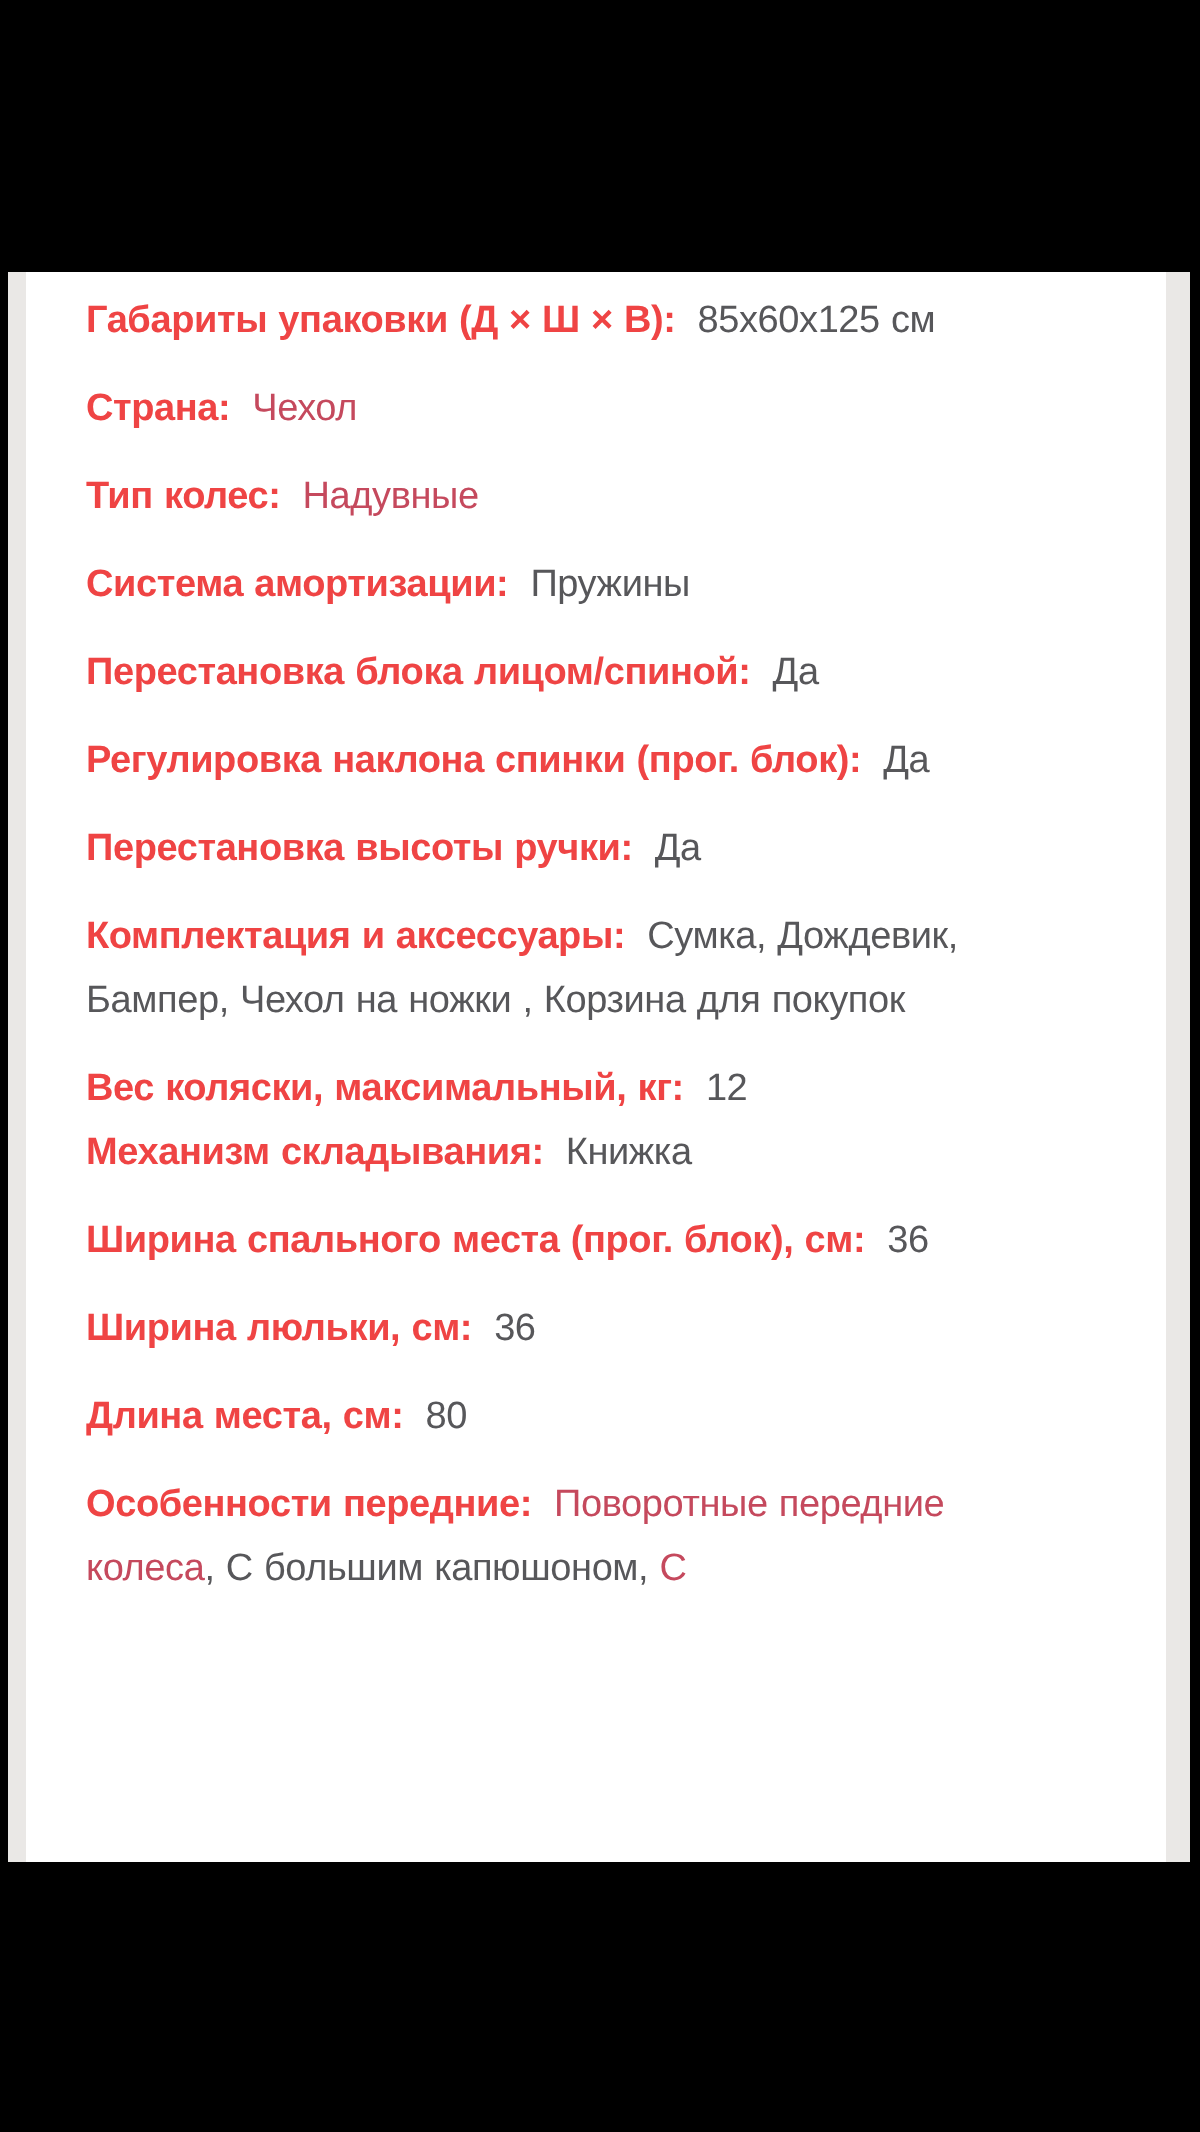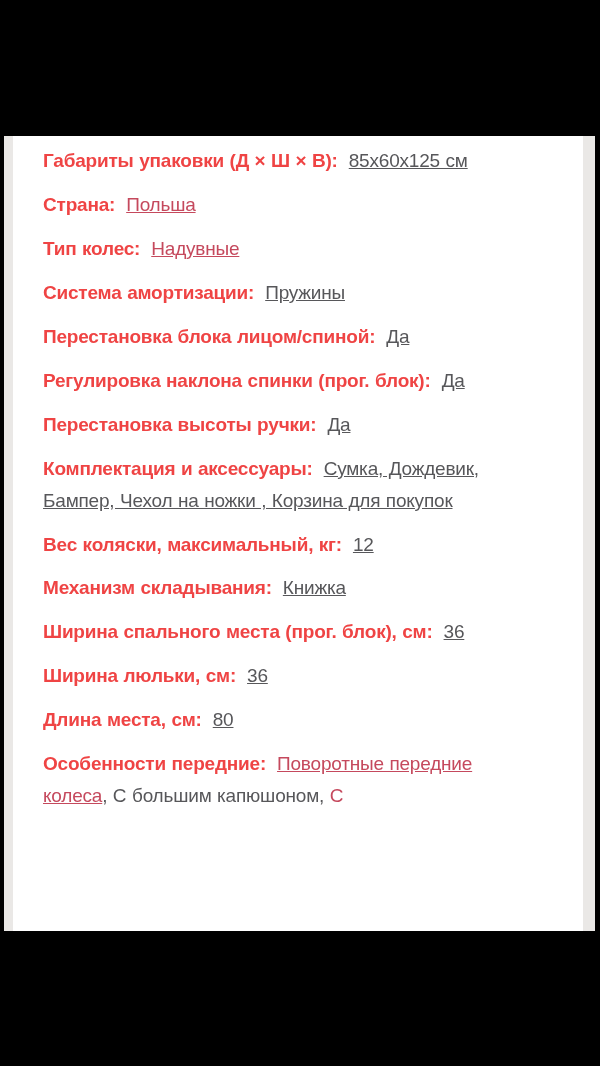--- a/index.html
+++ b/index.html
@@ -26,45 +26,45 @@
     overflow:hidden;
   }
   .row{
     font-size:19px;
     line-height:32px;
     letter-spacing:-0.2px;
     margin-bottom:12px;
     color:#3e3e3e;
     word-spacing:0.5px;
   }
-  .row.tight{margin-bottom:11px;}
+  .row.tight{margin-bottom:0;}
   .label{
     font-weight:700;
     color:#ef4444;
   }
   .value{
     font-weight:400;
     color:#57575a;
   }
-  .label + .value{margin-left:11px;text-decoration:underline;}
+  .label + .value{margin-left:11px;}
   .value.link{
     color:#c5495d;
     cursor:pointer;
   }
 </style>
 </head>
 <body>
 
 <div class="screen">
   <div class="page">
     <div class="card">
 
       <div class="row"><span class="label">Габариты упаковки (Д × Ш × В):</span><span class="value">85x60x125 см</span></div>
 
-      <div class="row"><span class="label">Страна:</span><span class="value link">Польша</span></div>
+      <div class="row"><span class="label">Страна:</span><span class="value link">Чехол</span></div>
 
 
       <div class="row"><span class="label">Тип колес:</span><span class="value link">Надувные</span></div>
 
       <div class="row"><span class="label">Система амортизации:</span><span class="value">Пружины</span></div>
 
 
       <div class="row"><span class="label">Перестановка блока лицом/спиной:</span><span class="value">Да</span></div>
 
       <div class="row"><span class="label">Регулировка наклона спинки (прог. блок):</span><span class="value">Да</span></div>

